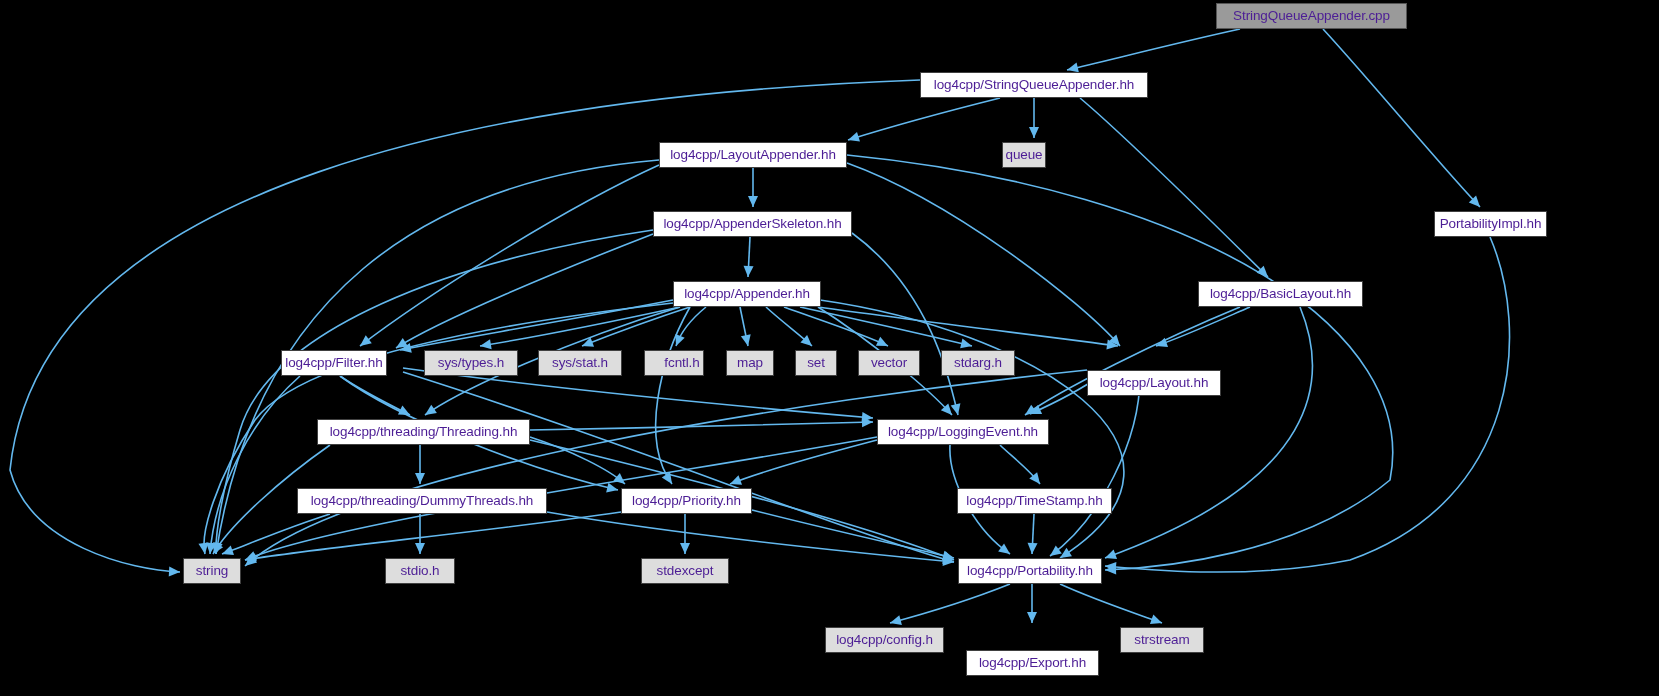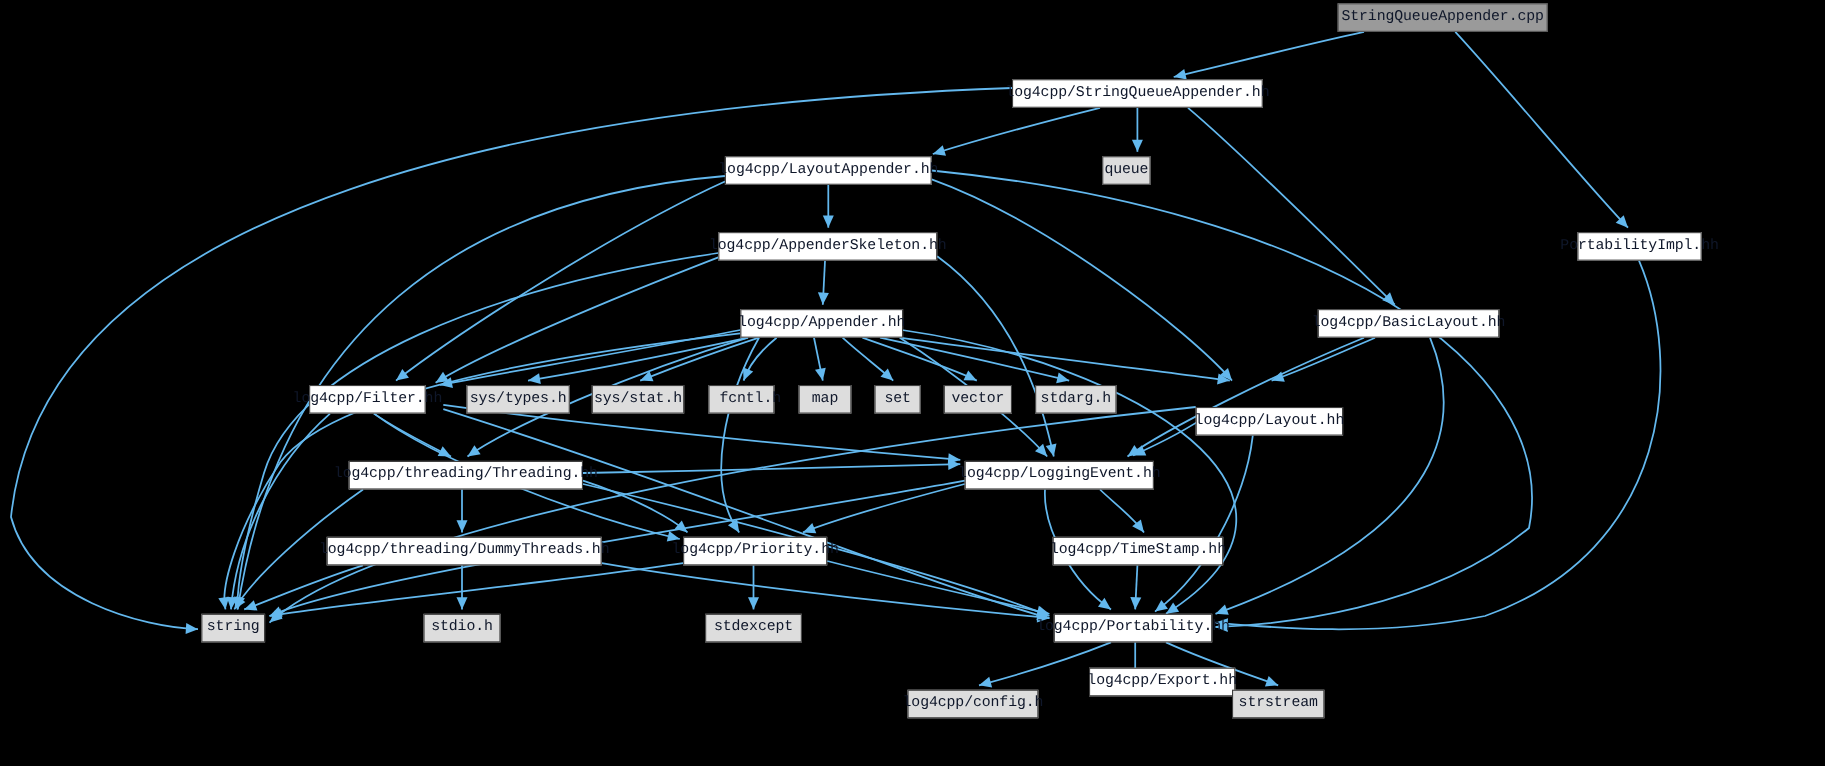--- a/index.html
+++ b/index.html
@@ -24,24 +24,23 @@
   }
   .node {
     position: absolute;
     box-sizing: border-box;
     border: 1px solid #404040;
     display: flex;
     align-items: center;
     justify-content: center;
     font-size: 13.5px;
     line-height: 1;
-    color: #0f172a;
+    color: #4c1d95;
     white-space: nowrap;
     letter-spacing: -0.1px;
-    font-family: Liberation Mono, monospace;
   }
   .node.white { background: #ffffff; }
   .node.gray  { background: #dddddd; }
   .node.root  { background: #9a9a9a; border-color: #555555; }
   .edge-path {
     fill: none;
     stroke: #63b8ee;
     stroke-width: 1.6;
   }
   .arrow-head { fill: #63b8ee; }
@@ -192,15 +191,15 @@
     <div class="node white" style="left: 317px; top: 419px; width: 213px; height: 26px;">log4cpp/threading/Threading.hh</div>
     <div class="node white" style="left: 877px; top: 419px; width: 172px; height: 26px;">log4cpp/LoggingEvent.hh</div>
     <div class="node white" style="left: 297px; top: 488px; width: 250px; height: 26px;">log4cpp/threading/DummyThreads.hh</div>
     <div class="node white" style="left: 621px; top: 488px; width: 131px; height: 26px;">log4cpp/Priority.hh</div>
     <div class="node white" style="left: 957px; top: 488px; width: 155px; height: 26px;">log4cpp/TimeStamp.hh</div>
     <div class="node gray" style="left: 183px; top: 558px; width: 58px; height: 26px;">string</div>
     <div class="node gray" style="left: 385px; top: 558px; width: 70px; height: 26px;">stdio.h</div>
     <div class="node gray" style="left: 641px; top: 558px; width: 88px; height: 26px;">stdexcept</div>
     <div class="node white" style="left: 958px; top: 558px; width: 144px; height: 26px;">log4cpp/Portability.hh</div>
     <div class="node gray" style="left: 825px; top: 627px; width: 119px; height: 26px;">log4cpp/config.h</div>
-    <div class="node white" style="left: 966px; top: 607px; width: 133px; height: 26px; margin-left: 24px;">log4cpp/Export.hh</div>
+    <div class="node white" style="left: 966px; top: 650px; width: 133px; height: 26px;">log4cpp/Export.hh</div>
     <div class="node gray" style="left: 1120px; top: 627px; width: 84px; height: 26px;">strstream</div>
   </div>
 
 </body></html>

